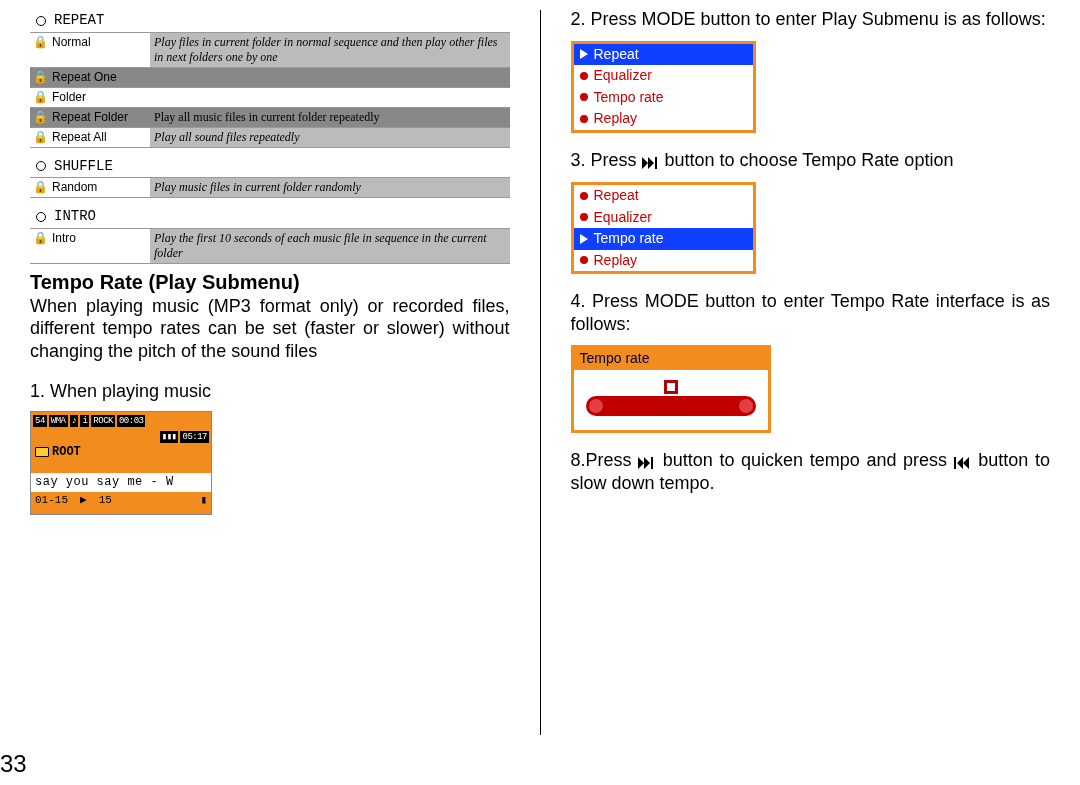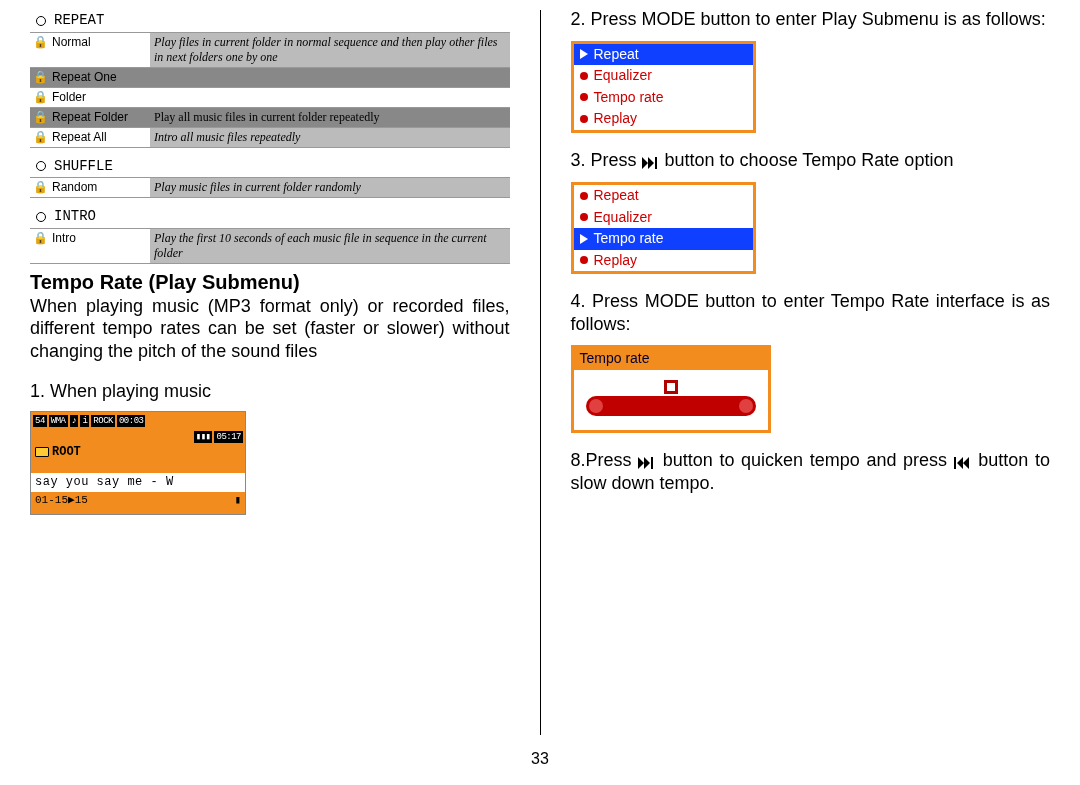--- a/index.html
+++ b/index.html
@@ -1,47 +1,47 @@
 <!DOCTYPE html>
 <html><head>
 <meta charset="utf-8">
 <style>
   * { box-sizing: border-box; margin: 0; padding: 0; }
   body { font-family: Arial, Helvetica, sans-serif; width: 1080px; height: 785px; background: #fff; position: relative; }
   .page { display: flex; height: 745px; }
   .col { flex: 1; padding: 8px 30px; font-size: 18px; line-height: 1.25; color: #000; }
   .divider { width: 1px; background: #000; margin: 10px 0; }
-  .pagenum { text-align: center; font-size: 16px; padding-top: 5px; }
+  .pagenum { text-align: left; font-size: 24px; padding-top: 5px; }
 
   
   .opt-header { font-size: 14px; padding: 4px 0 2px 6px; display: flex; align-items: center; gap: 8px; font-family: "Courier New", monospace; }
   .opt-header .circ { width: 10px; height: 10px; border: 1px solid #000; border-radius: 50%; }
   .opt-row { display: flex; font-size: 12px; border-top: 1px solid #999; }
   .opt-row.light { background: #fff; }
   .opt-row.dark { background: #888; color: #000; }
   .opt-row .lock { width: 22px; text-align: center; padding: 2px 0; }
   .opt-row .name { width: 98px; padding: 2px 0; }
   .opt-row .desc { flex: 1; padding: 2px 4px; font-family: Georgia, serif; }
   .opt-row.dark .desc { background: #888; }
   .opt-row.light .desc { background: #bbb; font-style: italic; }
   .opt-table { margin: 0 0 6px 0; border-bottom: 1px solid #999; }
 
   h2.sub { font-size: 20px; font-weight: bold; margin-top: 6px; }
   p.body { text-align: justify; }
   p.step { text-align: justify; margin-top: 14px; }
   p.step1 { margin-top: 18px; }
 
   
-  .player-shot { width: 216px; height: 104px; background: #f28c1e; border: 1px solid #888; margin-top: 8px; font-family: "Courier New", monospace; font-size: 12px; color: #000; position: relative; }
+  .player-shot { width: 182px; height: 104px; background: #f28c1e; border: 1px solid #888; margin-top: 8px; font-family: "Courier New", monospace; font-size: 12px; color: #000; position: relative; }
   .player-shot .topbar { height: 18px; background: #f28c1e; display: flex; align-items: center; gap: 2px; padding: 2px; }
   .player-shot .pix { background: #000; color: #fff; font-size: 9px; padding: 0 2px; height: 12px; line-height: 12px; letter-spacing: -0.5px; }
   .player-shot .root { display: flex; align-items: center; gap: 3px; padding: 1px 4px; font-weight: bold; color: #000; }
   .player-shot .root .fld { width: 14px; height: 10px; background: #ffcc33; border: 1px solid #000; border-radius: 1px; }
   .player-shot .track { background: #fff; padding: 2px 4px; margin: 12px 0 0 0; font-size: 12px; letter-spacing: 0.5px; }
-  .player-shot .bot { display: flex; gap: 0; padding: 2px 4px; font-size: 11px; }
+  .player-shot .bot { display: flex; gap: 12px; padding: 2px 4px; font-size: 11px; }
 
   
   .listmenu { width: 185px; border: 3px solid #f28c1e; background: #fff; margin: 10px 0 16px 0; font-size: 14px; }
   .listmenu .li { display: flex; align-items: center; gap: 6px; padding: 2px 6px; color: #c00; }
   .listmenu .li.sel { background: #1040ff; color: #fff; }
   .listmenu .bullet { width: 0; height: 0; }
   .listmenu .li:not(.sel) .bullet { width: 8px; height: 8px; background: #c00; border-radius: 50%; }
   .listmenu .li.sel .bullet { border-left: 8px solid #1040ff; border-top: 5px solid transparent; border-bottom: 5px solid transparent; }
   .listmenu .li.sel .bullet { border-left-color: #00a; }
   .listmenu .li.sel .bullet { border-left: 8px solid #fff; }
@@ -89,21 +89,21 @@
         <div class="name">Folder</div>
       </div>
       <div class="opt-row dark">
         <div class="lock">🔒</div>
         <div class="name">Repeat Folder</div>
         <div class="desc">Play all music files in current folder repeatedly</div>
       </div>
       <div class="opt-row light">
         <div class="lock">🔒</div>
         <div class="name">Repeat All</div>
-        <div class="desc">Intro all music files repeatedly</div>
+        <div class="desc">Play all sound files repeatedly</div>
       </div>
     </div>
 
     <div class="opt-table">
       <div class="opt-header">
         <span class="circ"></span>
         <span>SHUFFLE</span>
       </div>
       <div class="opt-row light">
         <div class="lock">🔒</div>

